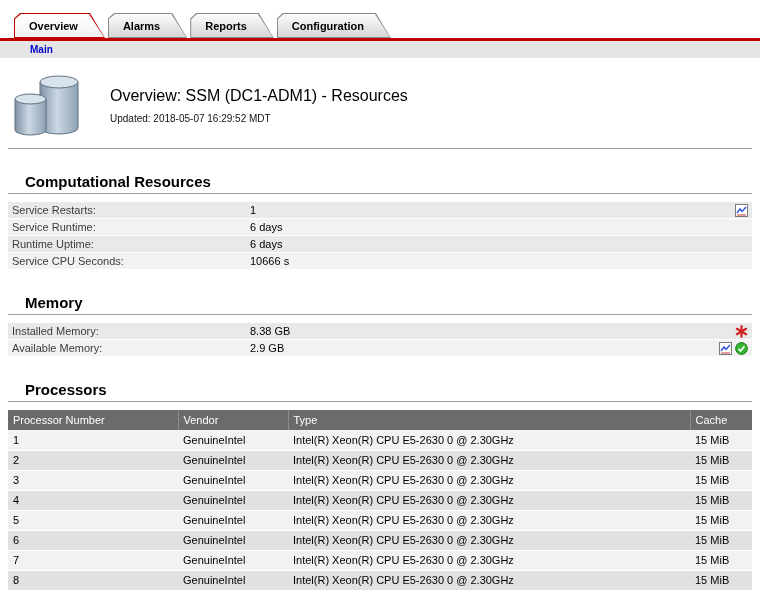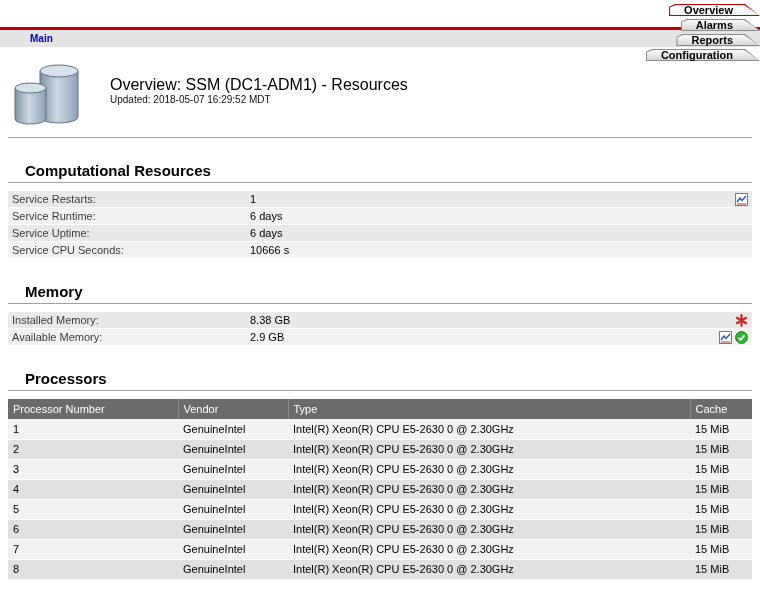--- a/index.html
+++ b/index.html
@@ -6,21 +6,21 @@
   html,body { margin:0; padding:0; }
   body {
     width:760px; height:594px; overflow:hidden;
     background:#fff; color:#000;
     font-family:"Liberation Sans", sans-serif;
     font-size:11px;
   }
   .page { width:760px; height:594px; overflow:hidden; background:#fff; }
 
   
-  .tabbar { display:flex; align-items:flex-end; gap:3px; height:27px; padding:4px 0 0 14px;flex-direction:column; }
+  .tabbar { display:flex; align-items:flex-end; gap:3px; height:38px; padding:4px 0 0 14px; }
   .tab {
     position:relative; height:25px; padding:0 27px 0 15px;
     display:flex; align-items:center; cursor:pointer;
   }
   .tab::before {
     content:""; position:absolute; inset:0; background:#8a8a8a;
     clip-path: polygon(0% 100%, 0% 22%, 6px 0%, calc(100% - 15px) 0%, 100% 100%);
   }
   .tab::after {
     content:""; position:absolute; inset:1px;
@@ -36,21 +36,21 @@
   
   .crumb-bar { height:17px; background:#e4e4e4; display:flex; align-items:center; padding-left:30px; }
   .crumb-link { color:#0000cc; font-weight:bold; font-size:10px; text-decoration:none; cursor:pointer; }
 
   
   .content { padding:0 8px; }
   .page-header { display:flex; gap:26px; margin-top:14px; }
   .hdr-icon svg { display:block; }
   .hdr-text { padding-top:15px; }
   .title { font-size:16px; color:#000; }
-  .updated { font-size:10px; color:#111; margin-top:0; }
+  .updated { font-size:10px; color:#111; margin-top:8px; }
   .rule { border:none; border-top:1px solid #a0a0a0; margin:10px 0 0 0; }
 
   .section-h { font-size:15px; font-weight:bold; margin:24px 0 0 17px; }
   .section-rule { border:none; border-top:1px solid #a0a0a0; margin:3px 0 0 0; }
 
   
   .attr-rows { margin-top:8px; }
   .attr-row { display:flex; align-items:center; height:17px; border-bottom:1px solid #fff; padding:0 4px; }
   .attr-row:nth-child(odd)  { background:#e9e9e9; }
   .attr-row:nth-child(even) { background:#f2f2f2; }
@@ -141,21 +141,21 @@
               </svg>
             </span>
           </span>
         </div>
         <div class="attr-row">
           <span class="attr-label">Service Runtime:</span>
           <span class="attr-value">6 days</span>
           <span class="attr-icons"></span>
         </div>
         <div class="attr-row">
-          <span class="attr-label">Service Uptime:</span>
+          <span class="attr-label">Runtime Uptime:</span>
           <span class="attr-value">6 days</span>
           <span class="attr-icons"></span>
         </div>
         <div class="attr-row">
           <span class="attr-label">Service CPU Seconds:</span>
           <span class="attr-value">10666 s</span>
           <span class="attr-icons"></span>
         </div>
       </div>
 

